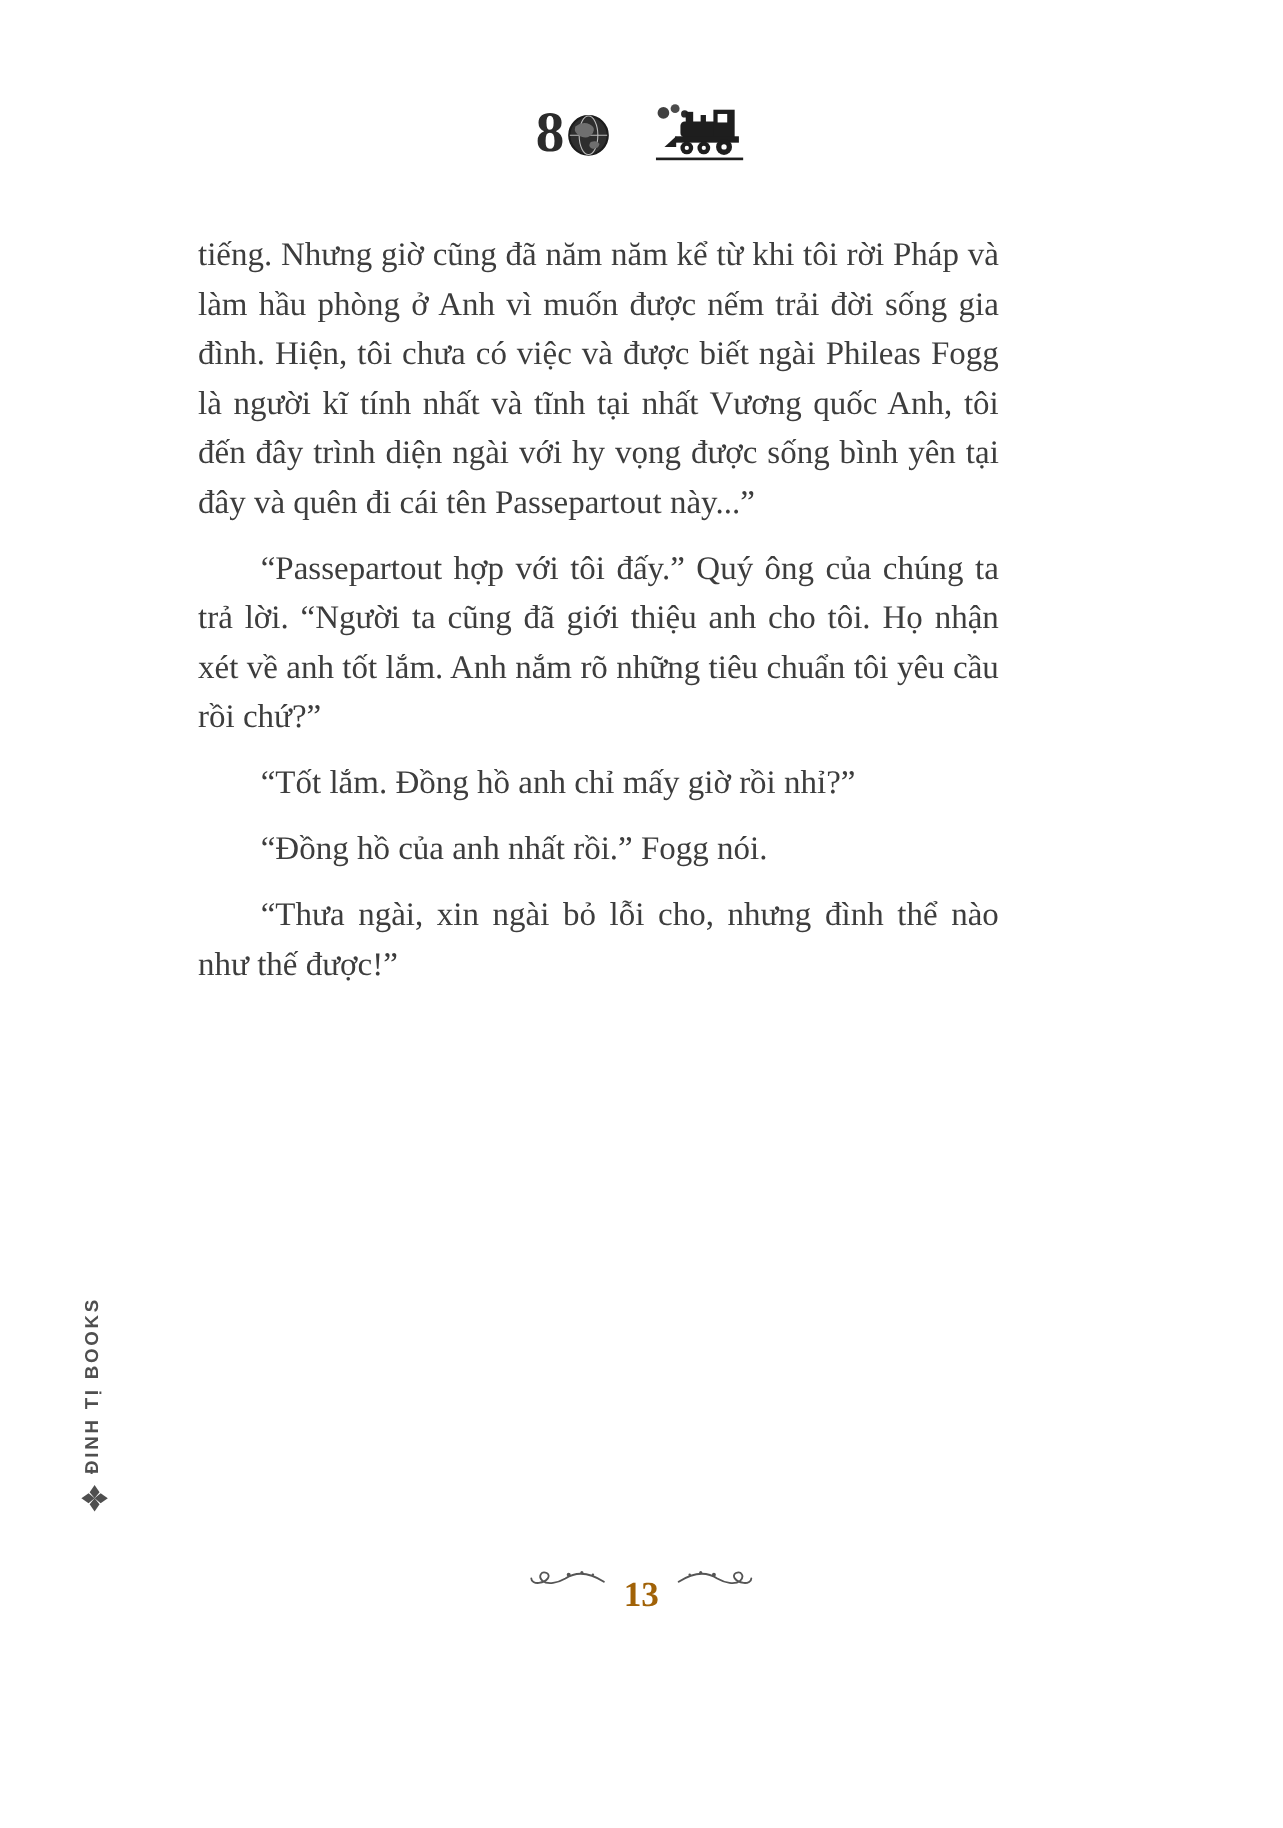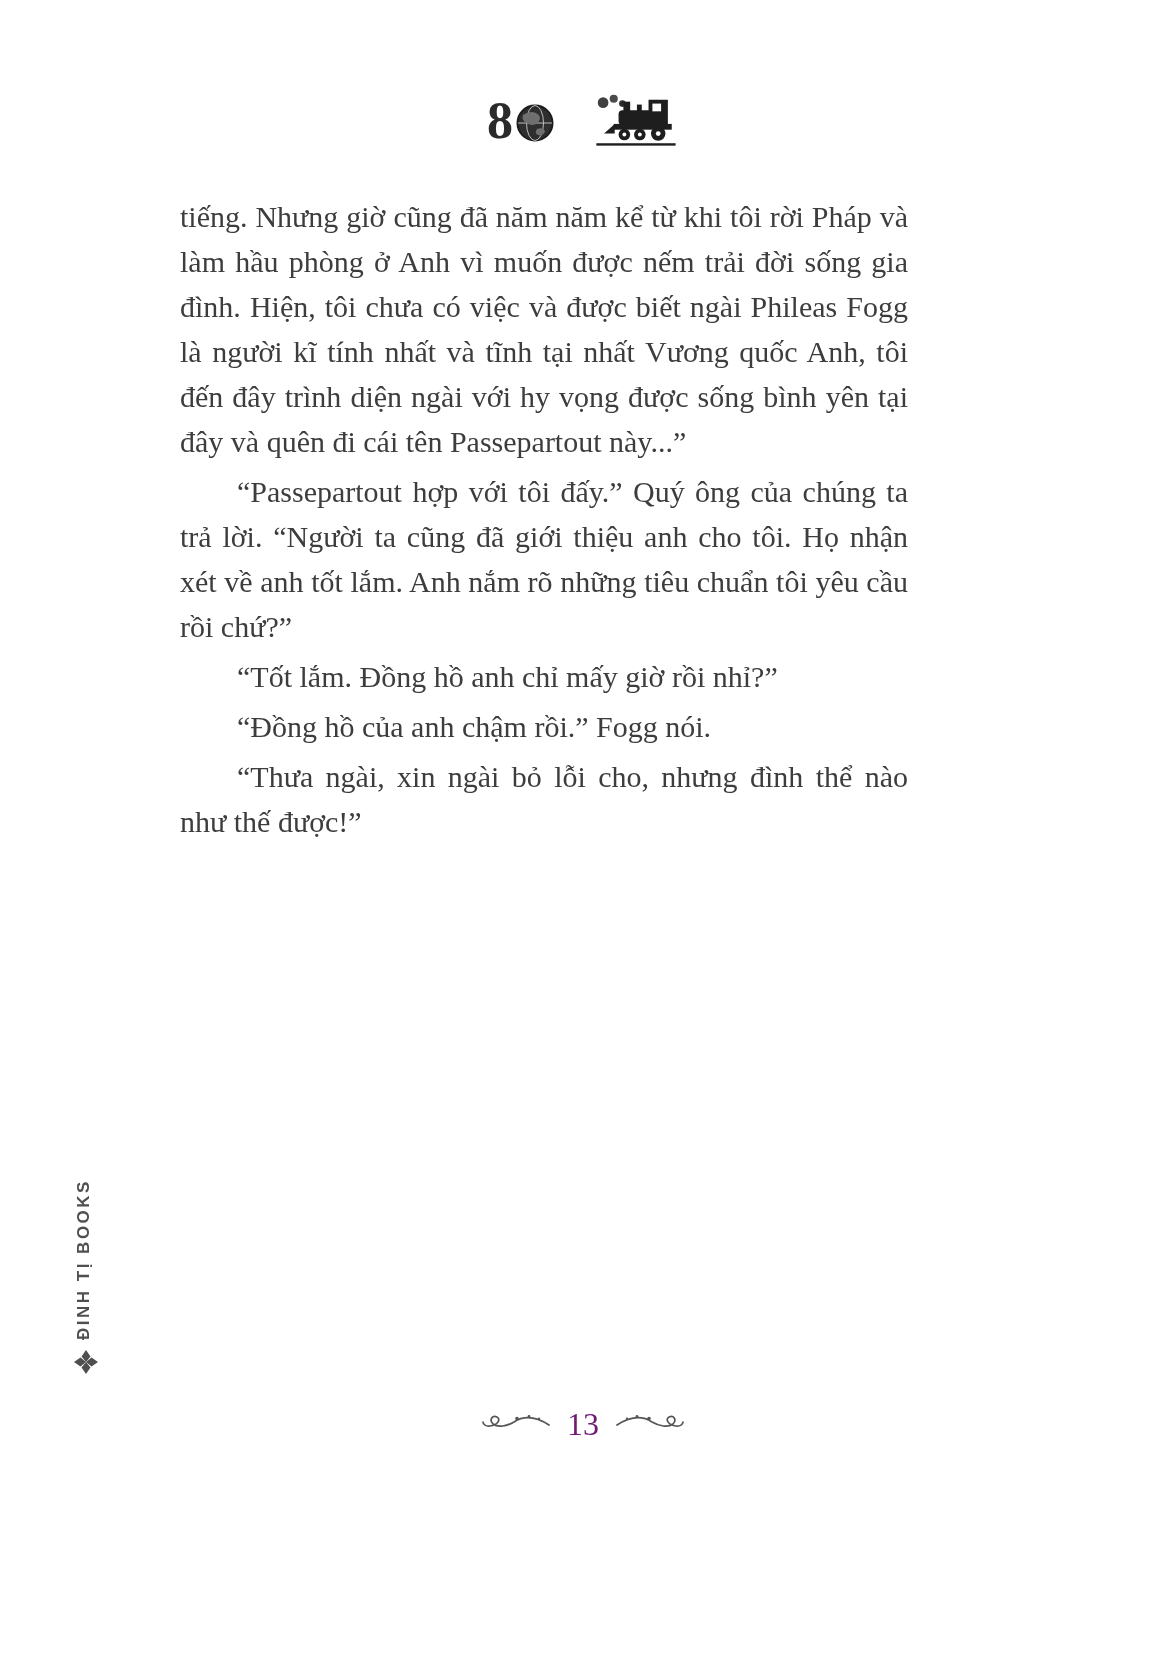--- a/index.html
+++ b/index.html
@@ -31,22 +31,22 @@
   .train-wrap { margin-left:20px; display:inline-flex; }
 
   
   .body-text {
     position:absolute;
     left:180px; top:194px; width:728px;
     font-size:30px; line-height:45px;
     color:#3d3d3d;
     text-align:justify;
   }
-  .body-text p { text-indent:57px; margin-top:5px; }
-  .body-text p.first { text-indent:0; margin-top:0; }
+  .body-text p { text-indent:57px; margin-top:15px; }
+  .body-text p.first { text-indent:0; margin-top:15px; }
 
   
   .publisher-name {
     position:absolute;
     left:74px; top:1192px; height:148px;
     writing-mode:vertical-rl;
     transform:rotate(180deg);
     font-family:"Liberation Sans","DejaVu Sans",sans-serif;
     font-weight:bold;
     font-size:17px; letter-spacing:2.5px;
@@ -59,22 +59,23 @@
   }
 
   
   .page-footer {
     position:absolute;
     top:1408px; left:0; width:100%;
     display:flex; align-items:center; justify-content:center;
     gap:16px;
   }
   .page-number {
-    font-size:32px; font-weight:normal; color:#701a75;
+    font-size:32px; font-weight:bold; color:#a16207;
     line-height:1;
+    margin-top:25px;
   }
   .flourish { display:inline-flex; }
   .flourish.right { transform:scaleX(-1); }
 </style>
 </head>
 <body>
 
 <div class="page-header">
   <span class="header-number">8</span>
   <span class="globe-wrap">
@@ -107,21 +108,21 @@
       <circle cx="69" cy="43" r="2.5" fill="#ffffff"></circle>
       <rect x="5" y="53" width="82" height="2.5" fill="#1e1e1e"></rect>
     </svg>
   </span>
 </div>
 
 <div class="body-text">
     <p class="first">tiếng. Nhưng giờ cũng đã năm năm kể từ khi tôi rời Pháp và làm hầu phòng ở Anh vì muốn được nếm trải đời sống gia đình. Hiện, tôi chưa có việc và được biết ngài Phileas Fogg là người kĩ tính nhất và tĩnh tại nhất Vương quốc Anh, tôi đến đây trình diện ngài với hy vọng được sống bình yên tại đây và quên đi cái tên Passepartout này...”</p>
     <p class="">“Passepartout hợp với tôi đấy.” Quý ông của chúng ta trả lời. “Người ta cũng đã giới thiệu anh cho tôi. Họ nhận xét về anh tốt lắm. Anh nắm rõ những tiêu chuẩn tôi yêu cầu rồi chứ?”</p>
     <p class="">“Tốt lắm. Đồng hồ anh chỉ mấy giờ rồi nhỉ?”</p>
-    <p class="">“Đồng hồ của anh chậm rồi.” Fogg nói.</p>
+    <p class="">“Đồng hồ của anh nhất rồi.” Fogg nói.</p>
     <p class="">“Thưa ngài, xin ngài bỏ lỗi cho, nhưng đình thể nào như thế được!”</p>
   </div>
 
 <div class="publisher-name">ĐINH TỊ BOOKS</div>
 <span class="publisher-logo">
   <svg width="32" height="32" viewBox="0 0 32 32">
     <path d="M16 4 L20.5 10.5 L16 16 L11.5 10.5 Z" fill="#4f4f4f"></path>
     <path d="M16 16 L21.5 11.5 L28 16 L21.5 20.5 Z" fill="#4f4f4f"></path>
     <path d="M16 16 L20.5 21.5 L16 28 L11.5 21.5 Z" fill="#4f4f4f"></path>
     <path d="M16 16 L10.5 11.5 L4 16 L10.5 20.5 Z" fill="#4f4f4f"></path>

